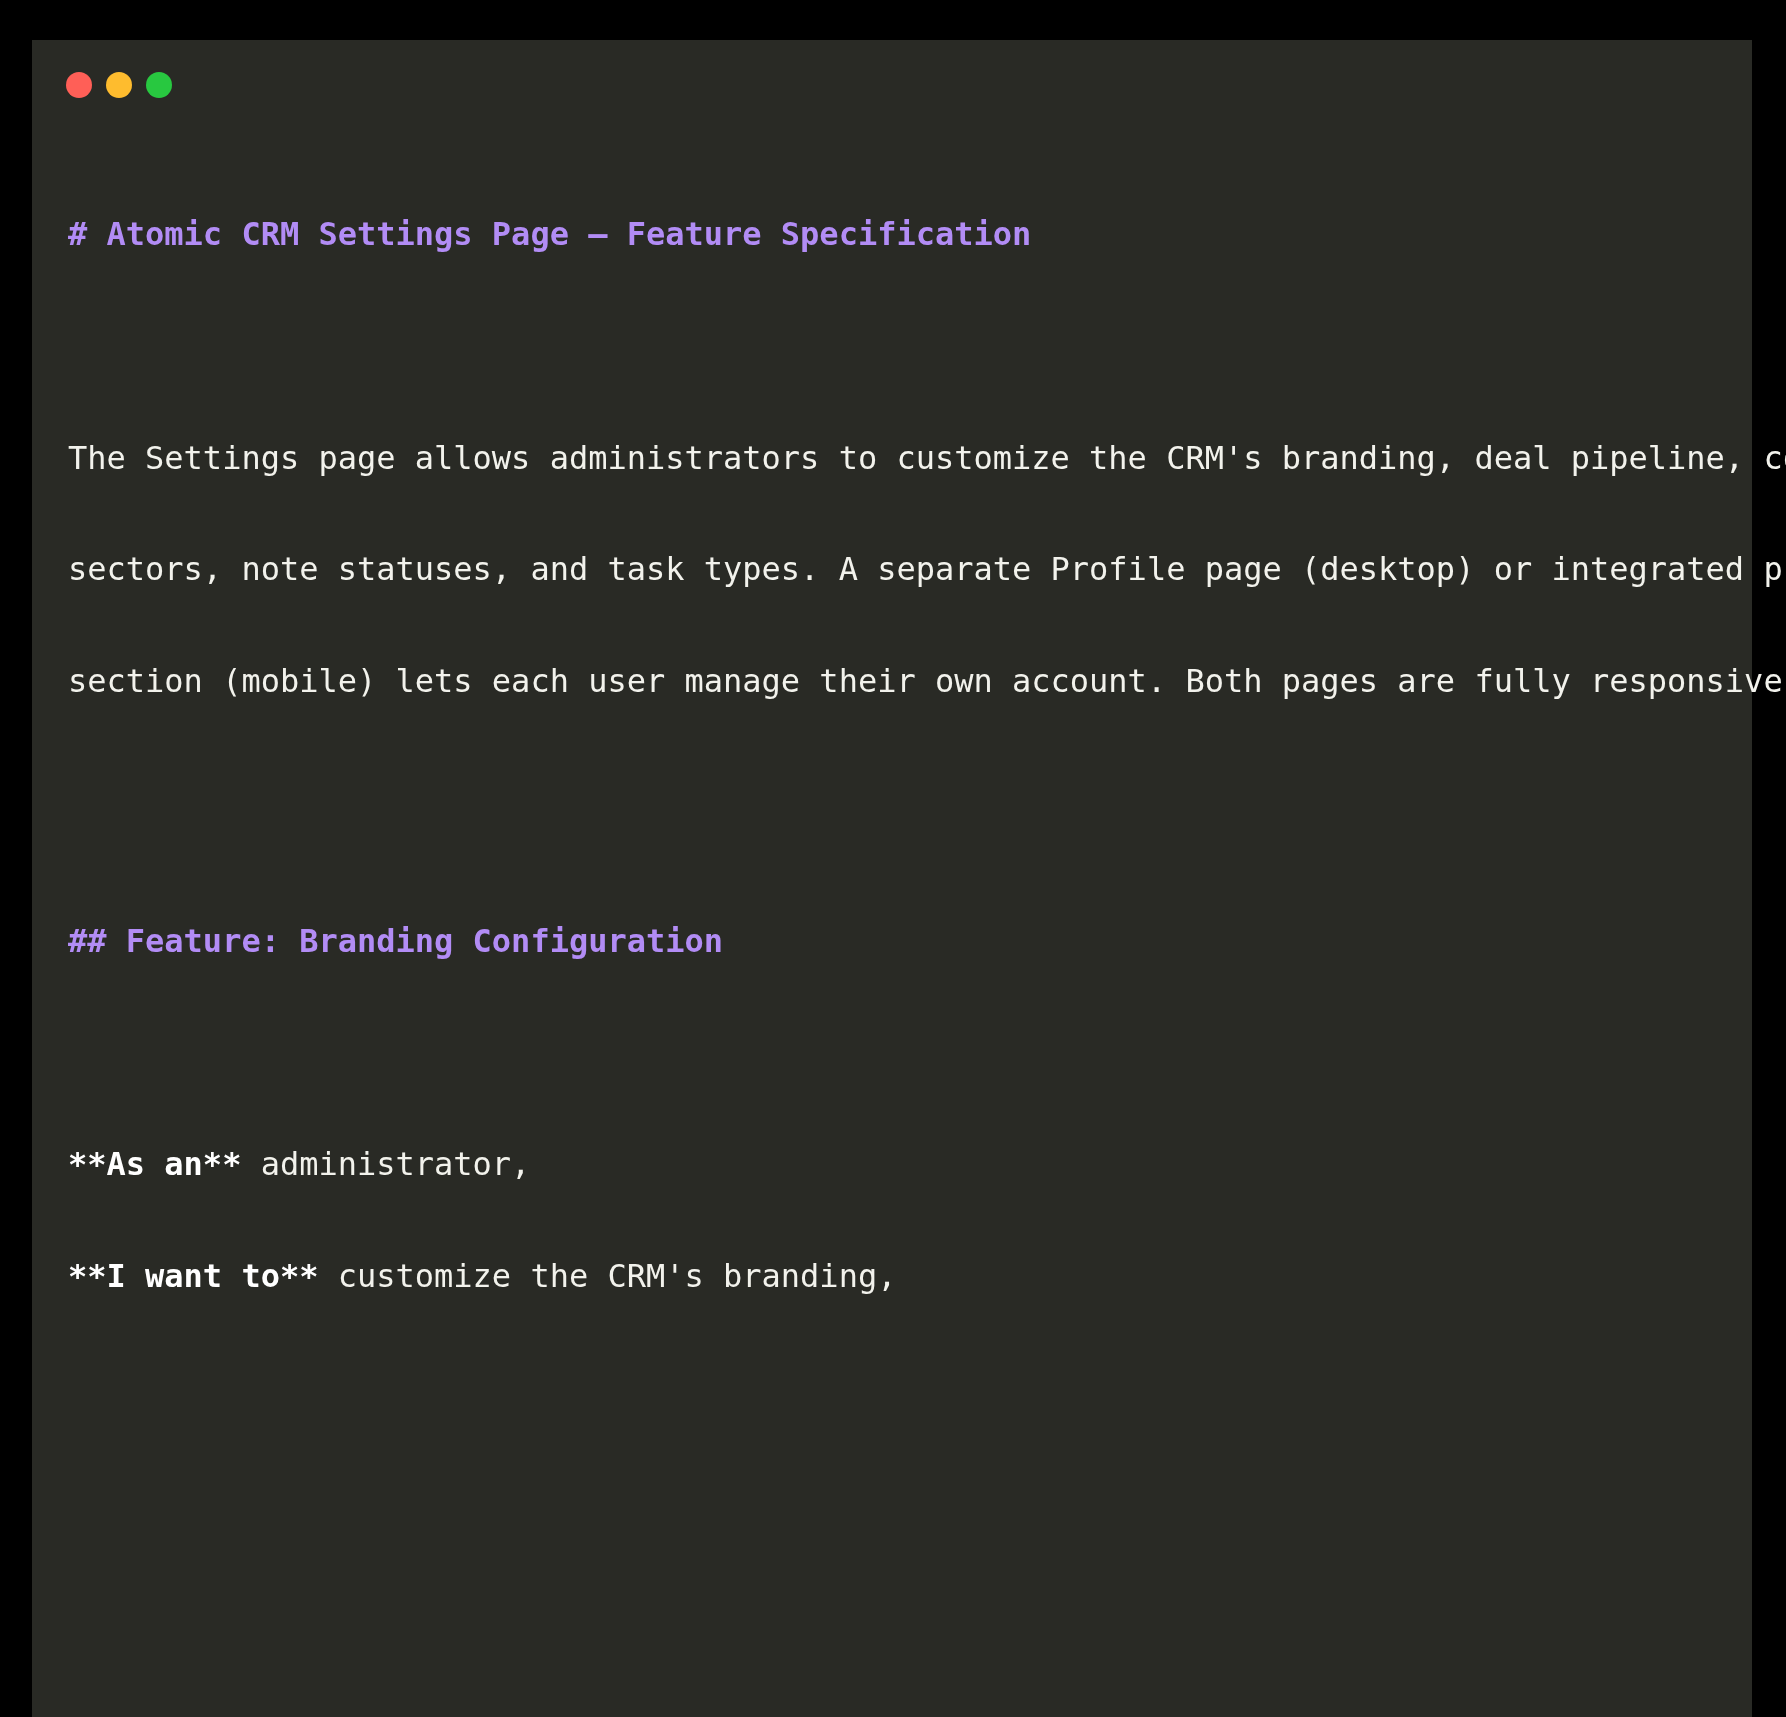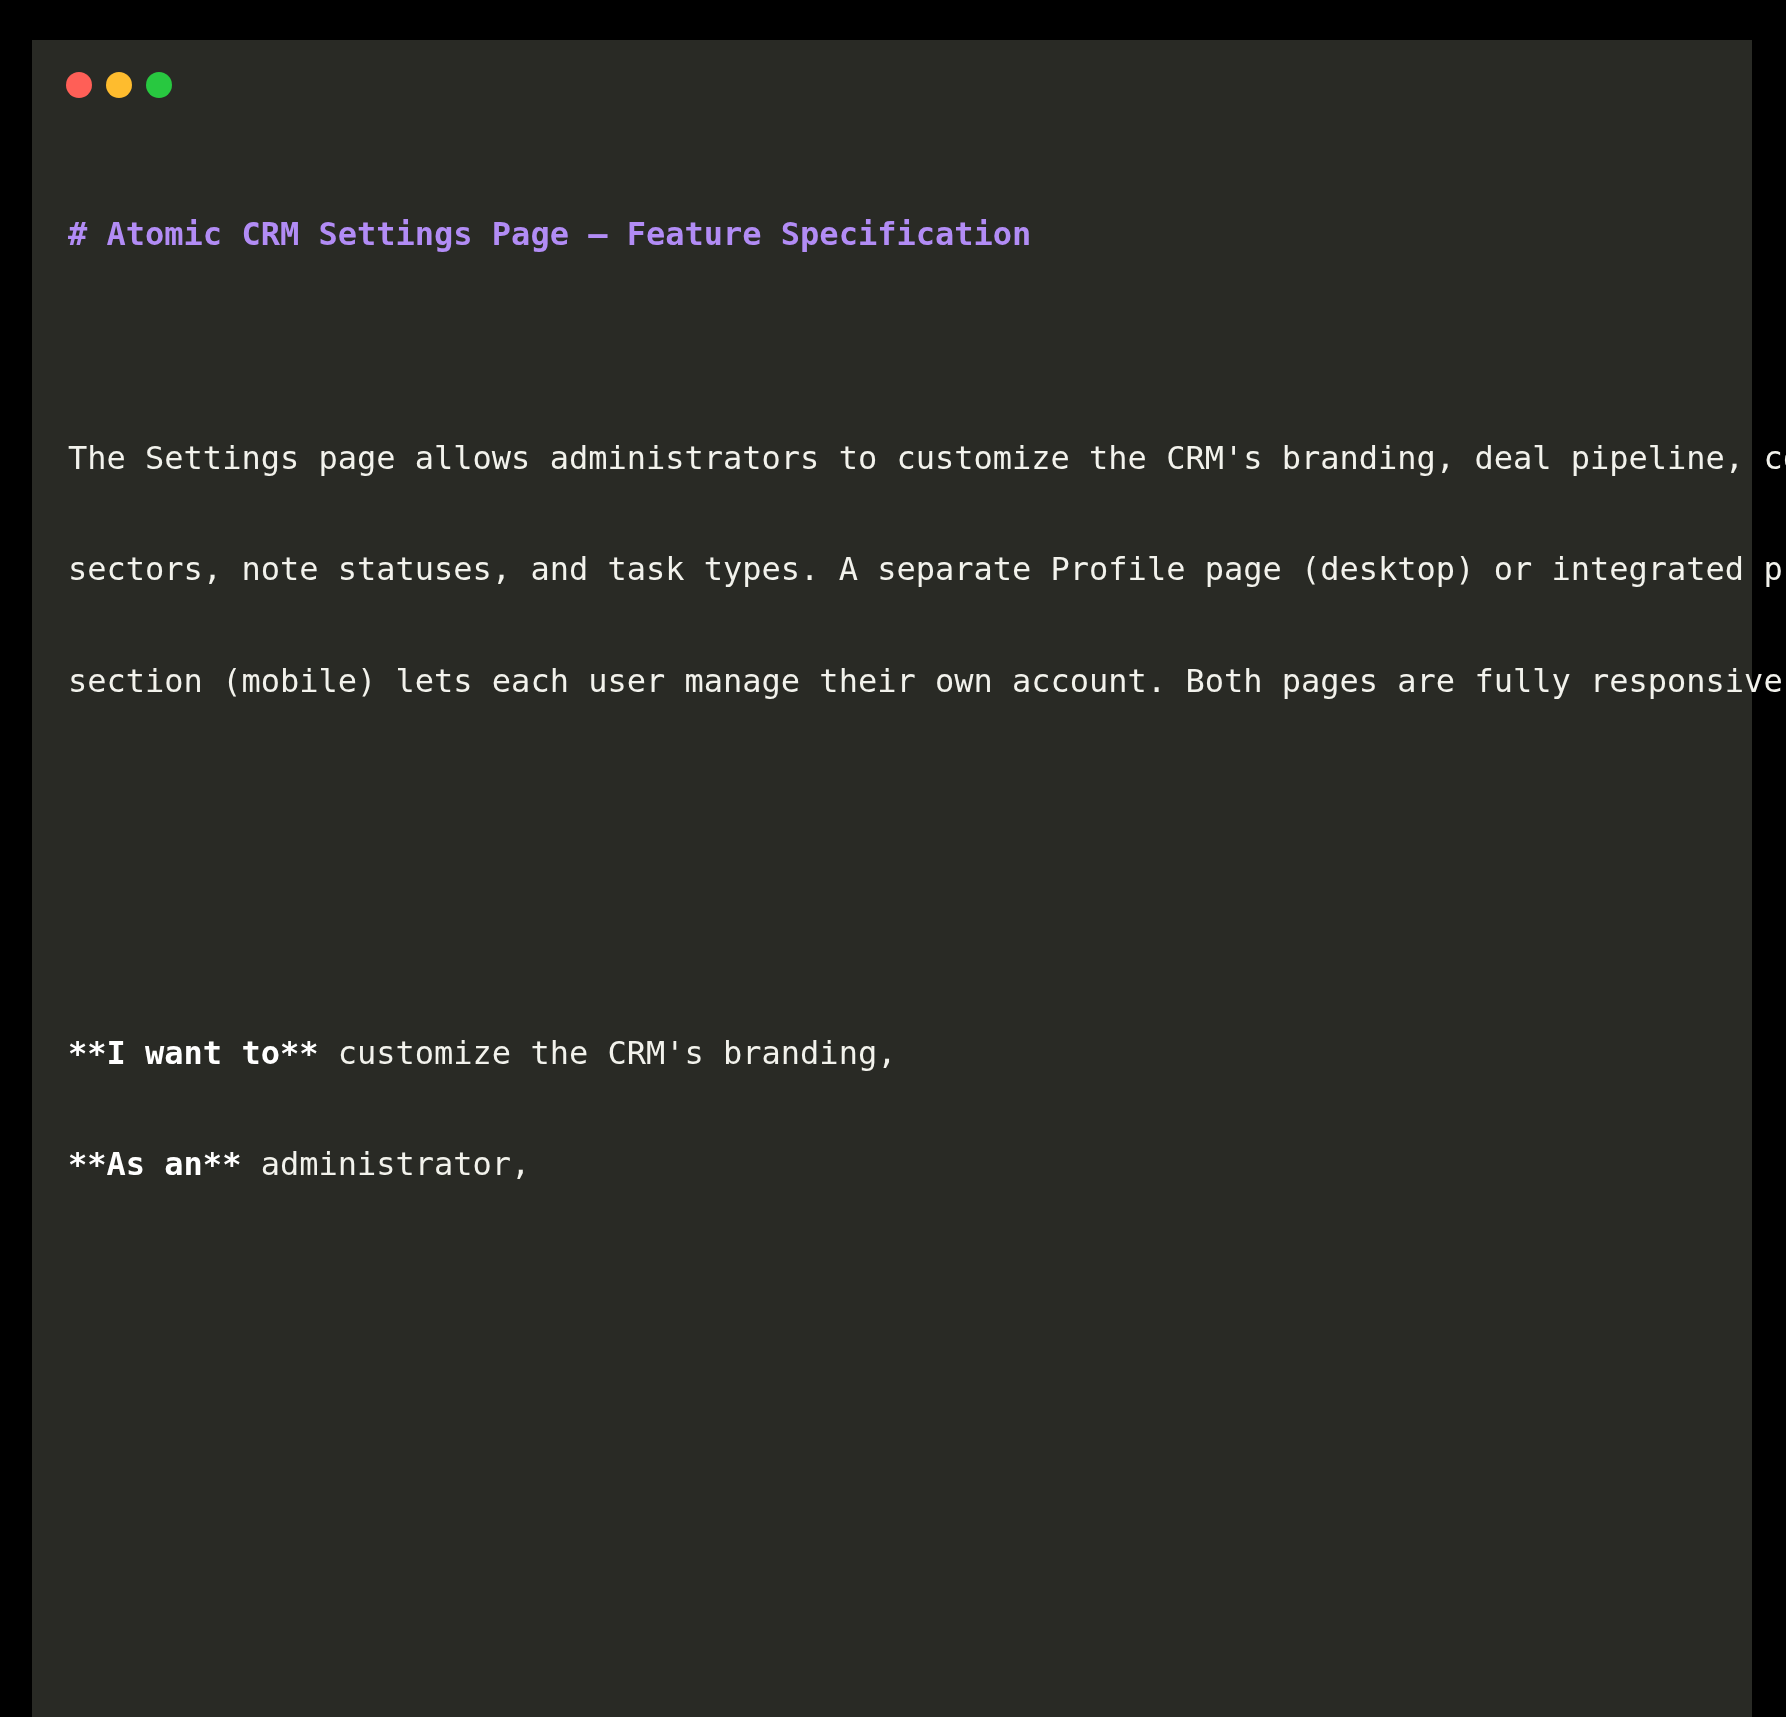--- a/index.html
+++ b/index.html
@@ -31,23 +31,24 @@
   </div>
 
   <div class="content">
     <div class="line h"># Atomic CRM Settings Page — Feature Specification</div>
     <div class="line"></div>
     <div class="line">The Settings page allows administrators to customize the CRM's branding, deal pipeline, company</div>
     <div class="line">sectors, note statuses, and task types. A separate Profile page (desktop) or integrated profile</div>
     <div class="line">section (mobile) lets each user manage their own account. Both pages are fully responsive with</div>
     <div class="line"></div>
 
+    <div class="line h">## Feature: Branding Configuration</div>
     <div class="line"></div>
+    <div class="line"><span class="b">**As an**</span><span> administrator,</span></div>
     <div class="line"><span class="b">**I want to**</span><span> customize the CRM's branding,</span></div>
-    <div class="line"><span class="b">**As an**</span><span> administrator,</span></div>
     <div class="line"></div>
 
     
     
     
     
     
     
     
     

